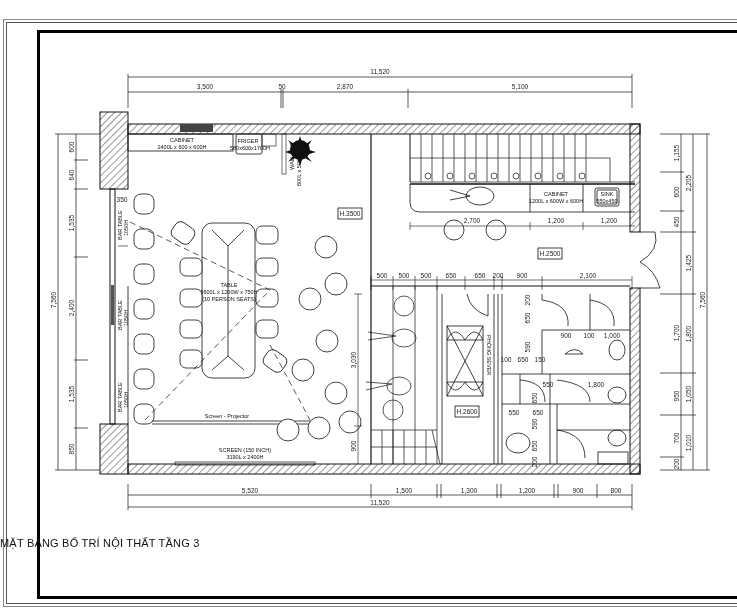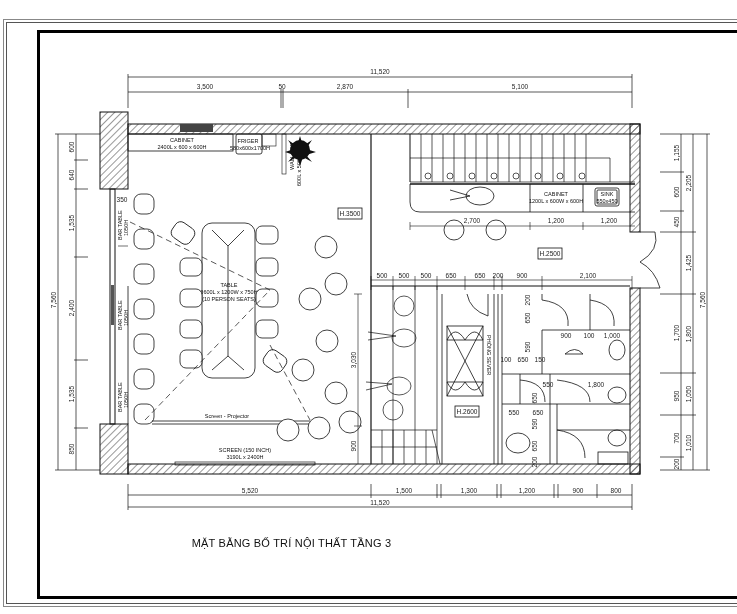--- a/index.html
+++ b/index.html
@@ -5,21 +5,21 @@
   html, body { margin:0; padding:0; background:#fff; }
   body { width:737px; height:614px; position:relative; overflow:hidden;
          font-family:"Liberation Sans", sans-serif; color:#111; }
   .frame-outer { position:absolute; left:6px; top:22px; width:740px; height:580px;
                  border:1px solid #555; outline:1px solid #888; outline-offset:2px; }
   .frame-inner { position:absolute; left:37px; top:30px; width:710px; height:563px;
                  border:3px solid #000; }
   svg { position:absolute; left:0; top:0; }
   .dimtxt { font-size:6.5px; font-family:"Liberation Sans", sans-serif; fill:#222; }
   .lbl { font-size:5.5px; font-family:"Liberation Sans", sans-serif; fill:#111; }
-  .title { position:absolute; left:0; width:583px; top:537px; text-align:center;
+  .title { position:absolute; left:0; width:583px; top:537px; 
            font-size:11px; letter-spacing:0.2px; }
 </style>
 </head>
 <body>
 
 <div class="frame-outer"></div>
 <div class="frame-inner"></div>
 
 <svg width="737" height="614" viewBox="0 0 737 614">
   <defs>

